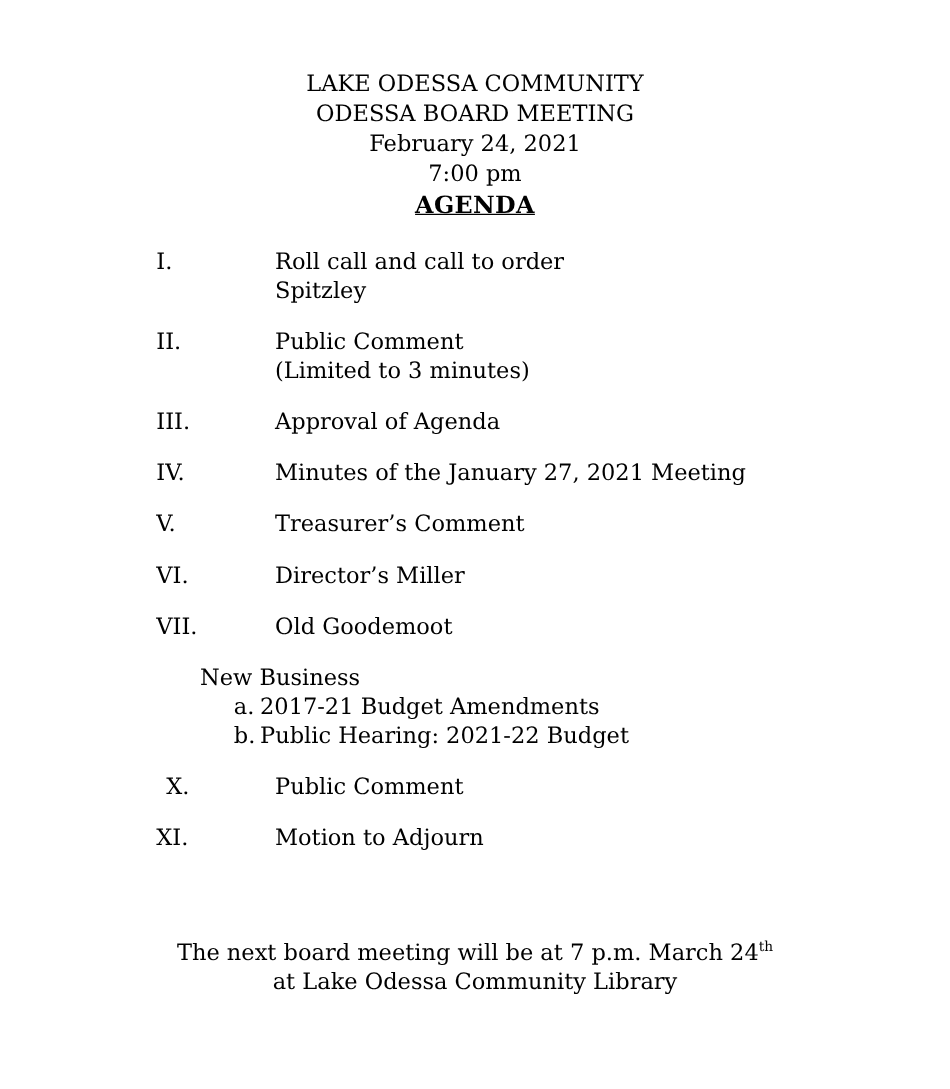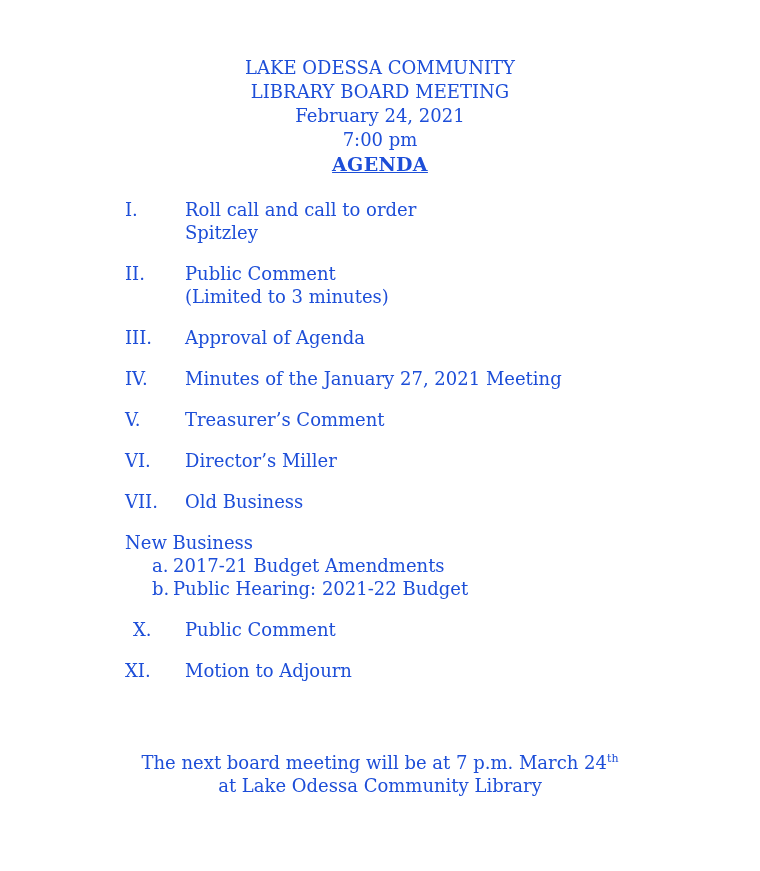--- a/index.html
+++ b/index.html
@@ -3,21 +3,21 @@
 <meta charset="utf-8">
 <style>
   * { margin: 0; padding: 0; box-sizing: border-box; }
   html, body { background: #ffffff; }
   .page {
     position: relative;
     width: 760px;
     height: 871px;
     background: #ffffff;
     font-family: "DejaVu Serif", "Liberation Serif", serif;
-    color: #1d4ed8;
+    color: #000000;
     font-size: 18px;
     overflow: hidden;
   }
   .doc-header {
     padding-top: 56px;
     text-align: center;
     line-height: 24px;
   }
   .doc-header .doc-title {
     font-weight: bold;
@@ -35,42 +35,42 @@
     line-height: 23px;
     margin-bottom: 18px;
   }
   .numeral {
     flex: 0 0 60px;
     width: 60px;
   }
   .agenda-item.item-x .numeral {
     padding-left: 8px;
   }
-  .content { flex: 1; }
+  .content { flex: 1; margin-left: 35px; }
   .sub-items { padding-left: 27px; }
   .sub-item { display: flex; }
   .sub-letter { flex: 0 0 21px; }
   .doc-footer {
     margin-top: 69px;
     text-align: center;
     line-height: 23px;
   }
   .doc-footer sup {
     font-size: 11px;
     line-height: 0;
   }
 </style>
 </head>
 <body>
 
 <div class="page">
 
   <div class="doc-header">
     <div>LAKE ODESSA COMMUNITY</div>
-    <div>LIBRARY BOARD MEETING</div>
+    <div>ODESSA BOARD MEETING</div>
     <div>February 24, 2021</div>
     <div>7:00 pm</div>
     <div class="doc-title">AGENDA</div>
   </div>
 
   <div class="agenda-list">
 
     <div class="agenda-item">
       <div class="numeral">I.</div>
       <div class="content">
@@ -102,21 +102,21 @@
       <div class="content">Treasurer’s Comment</div>
     </div>
 
     <div class="agenda-item">
       <div class="numeral">VI.</div>
       <div class="content">Director’s Miller</div>
     </div>
 
     <div class="agenda-item">
       <div class="numeral">VII.</div>
-      <div class="content">Old Business</div>
+      <div class="content">Old Goodemoot</div>
     </div>
 
     <div class="agenda-item">
       <div class="content">
         <div>New Business</div>
         <div class="sub-items">
           <div class="sub-item">
             <div class="sub-letter">a.</div>
             <div>2017-21 Budget Amendments</div>
           </div>

